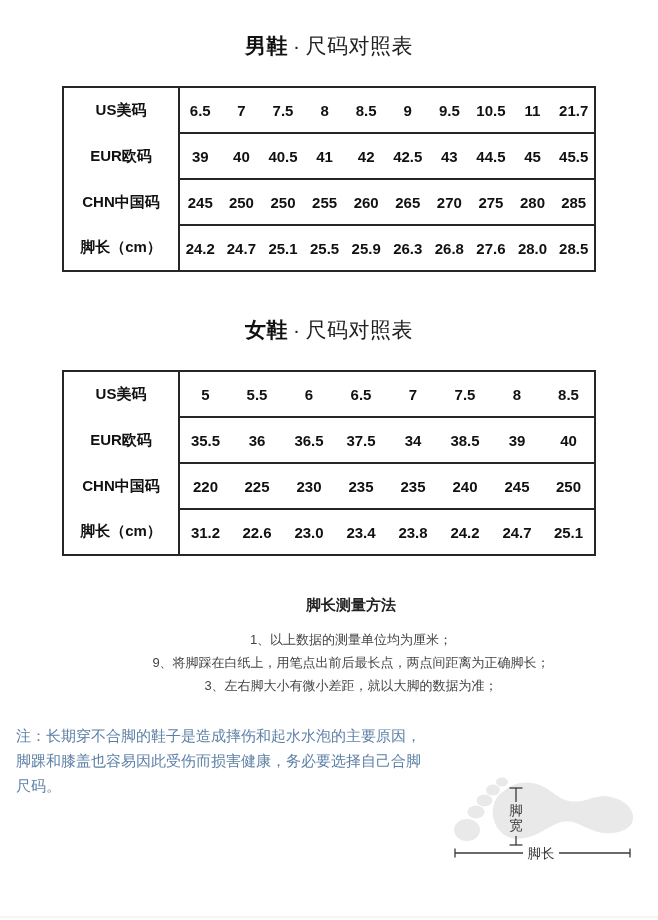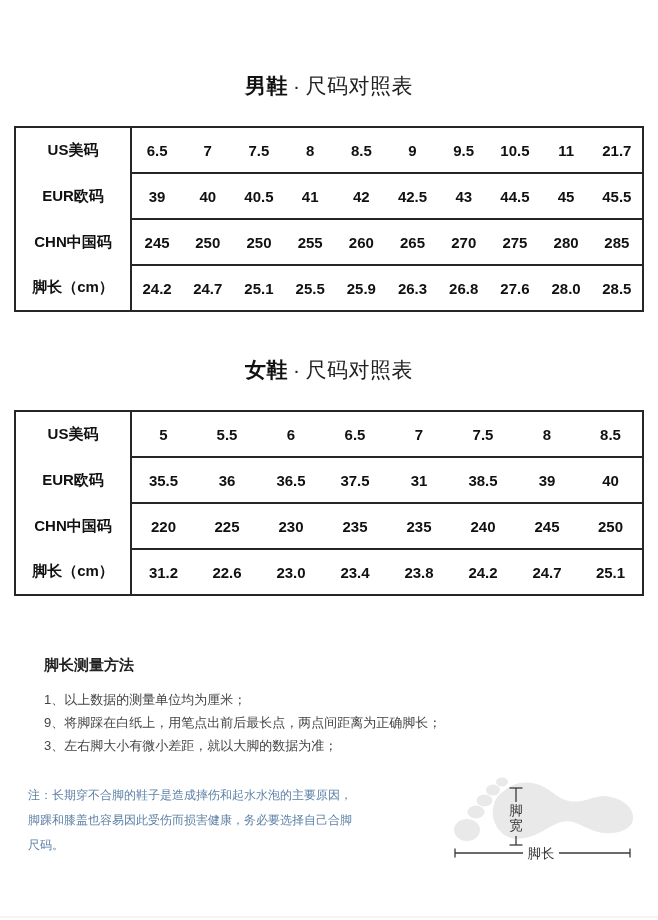--- a/index.html
+++ b/index.html
@@ -7,47 +7,47 @@
     width:658px;height:920px;position:relative;overflow:hidden;
     background:#ffffff;
     font-family:"Liberation Sans","DejaVu Sans",sans-serif;
   }
   .size-title{
     margin:0;text-align:center;font-size:21px;color:#111;letter-spacing:.5px;
   }
   .size-title .t-bold{font-weight:800;}
   .size-title .t-sep{font-weight:400;margin:0 5px;color:#222;}
   .size-title .t-rest{font-weight:400;color:#222;}
-  .title-mens{padding-top:72px;}
+  .title-mens{padding-top:32px;}
   .title-womens{margin-top:44px;}
 
   table.size-table{
-    width:630px;margin:26px auto 0;border-collapse:collapse;table-layout:fixed;
+    width:534px;margin:26px auto 0;border-collapse:collapse;table-layout:fixed;
     border:2px solid #262626;
   }
   table.size-table th{
     width:112px;border-right:2px solid #262626;
     font-size:15px;font-weight:700;color:#111;text-align:center;
   }
   table.size-table td{
     font-size:15px;font-weight:700;color:#111;text-align:center;
     height:42px;vertical-align:middle;
   }
   table.size-table tr + tr td{border-top:2px solid #262626;}
   .table-womens{margin-top:22px;}
 
-  .measure-section{margin-top:60px;padding-left:44px;}
+  .measure-section{margin-top:40px;padding-left:44px;text-align:center;}
   .measure-heading{font-size:15px;font-weight:700;color:#222;margin:0;}
   .measure-list{margin-top:13px;}
   .measure-item{
     font-size:13px;color:#444;line-height:23px;white-space:nowrap;
   }
   .fit-note{
-    margin-top:26px;padding-left:28px;width:440px;
-    font-size:12px;line-height:25px;color:#5d80a6;
+    margin-top:26px;padding-left:16px;width:440px;
+    font-size:15px;line-height:25px;color:#5d80a6;
   }
   .note-line{white-space:nowrap;}
 
   .foot-diagram{position:absolute;left:448px;top:763px;}
   .bottom-divider{
     position:absolute;left:0;right:0;bottom:2px;height:2px;background:#f4f4f4;
   }
 </style>
 </head>
 <body>
@@ -129,21 +129,21 @@
         <td>7.5</td>
         <td>8</td>
         <td>8.5</td>
       </tr>
       <tr>
         <th>EUR欧码</th>
         <td>35.5</td>
         <td>36</td>
         <td>36.5</td>
         <td>37.5</td>
-        <td>31</td>
+        <td>34</td>
         <td>38.5</td>
         <td>39</td>
         <td>40</td>
       </tr>
       <tr>
         <th>CHN中国码</th>
         <td>220</td>
         <td>225</td>
         <td>230</td>
         <td>235</td>

